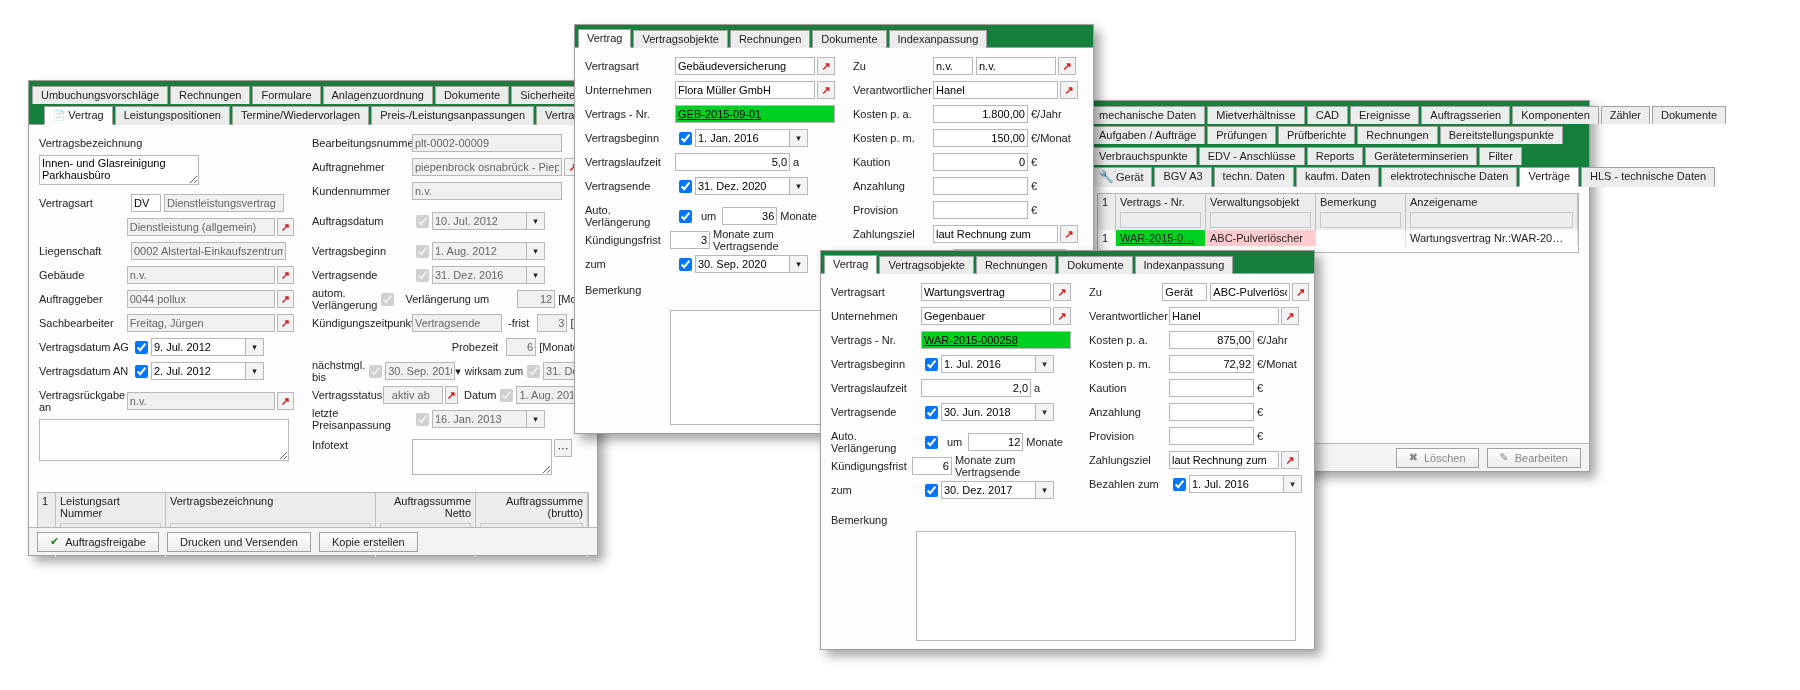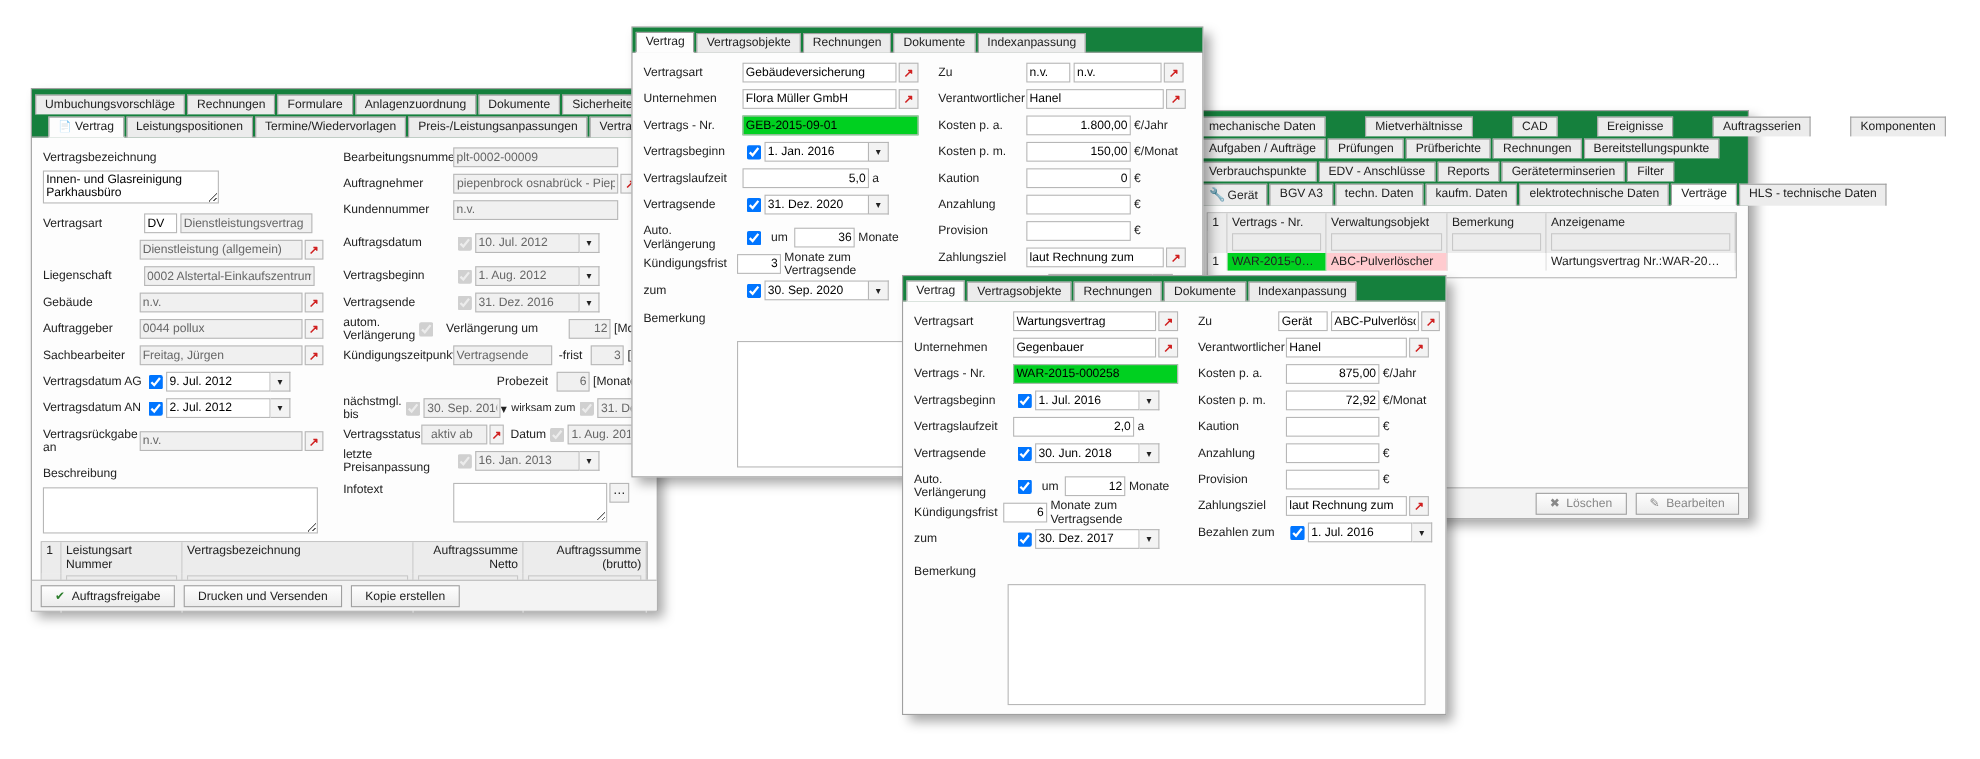--- a/index.html
+++ b/index.html
@@ -13,21 +13,21 @@
   .body { padding:6px 10px 10px; overflow:hidden; position:relative; height:calc(100% - 23px); }
   
   .row { display:flex; align-items:center; height:20px; margin:2px 0; }
   .col { display:flex; flex-direction:column; }
   .grid2 { display:flex; gap:18px; align-items:flex-start; }
   .lab { width:90px; color:#222; }
   .lab.w80 { width:80px; }
   .lab.w95 { width:92px; }
   .input, .select { border:1px solid #B7B7B7; background:#fff; height:18px; padding:1px 2px; font:inherit; }
   .input.ro, input[disabled] { background:#F0F0F0; color:#666; }
-  .green { background:#00D020; }
+  .green { background:#00D020;text-decoration:underline; }
   .pink  { background:#FFCBCF; }
   .num { text-align:right; }
   .chk { width:13px; height:13px; }
   .date { display:flex; align-items:center; }
   .date input { width:95px; }
   .date .pick { border:1px solid #B7B7B7; border-left:none; width:18px; height:18px; display:inline-flex; align-items:center; justify-content:center; background:#F3F3F3; font-size:9px; }
   .iconbtn { display:inline-flex; align-items:center; justify-content:center; width:18px; height:18px; border:1px solid #B7B7B7; background:#F3F3F3; margin-left:2px; }
   .redarrow { color:#D02020; font-weight:bold; }
   .unit { margin-left:3px; color:#222; }
   .spacer { height:6px; }
@@ -123,23 +123,20 @@
               <span class="pick">▾</span>
             </span>
         </div>
         <div class="spacer"></div>
         <div class="row">
             <span class="lab w95">Vertragsrückgabe an</span>
           <input class="input ro" style="width: 155px;" disabled="" value="n.v.">
           <span class="iconbtn redarrow">↗</span>
         </div>
         <div class="spacer"></div>
-        <div class="row">
-            <span class="lab w95">Beschreibung</span>
-          </div>
         <textarea class="input" style="width: 250px; height: 42px;"></textarea>
       </div>
 
       <div class="col" style="width:270px;">
         <div class="row">
             <span class="lab" style="width:100px">Bearbeitungsnummer</span>
           <input class="input ro" style="width: 150px;" disabled="" value="plt-0002-00009">
           </div>
         <div class="row">
             <span class="lab" style="width:100px">Auftragnehmer</span>
@@ -268,21 +265,21 @@
         <span style="color:#2A7D2A">✔</span>
         <span>Auftragsfreigabe</span>
       </span>
     <span class="btn">Drucken und Versenden</span>
     <span class="btn">Kopie erstellen</span>
   </div>
 </div>
 
 <div class="panel" style="left:1086px; top:100px; width:504px; height:372px;">
   <div class="tabs wrap" style="height:86px;">
-    <div id="D_r1" style="display:flex;width:100%;gap:34px;">
+    <div id="D_r1" style="display:flex;width:100%;">
         <div class="tab">mechanische Daten</div>
         <div class="tab">Mietverhältnisse</div>
         <div class="tab">CAD</div>
         <div class="tab">Ereignisse</div>
         <div class="tab">Auftragsserien</div>
         <div class="tab">Komponenten</div>
         <div class="tab">Zähler</div>
         <div class="tab">Dokumente</div>
       </div>
     <div id="D_r2" style="display:flex;width:100%;">

